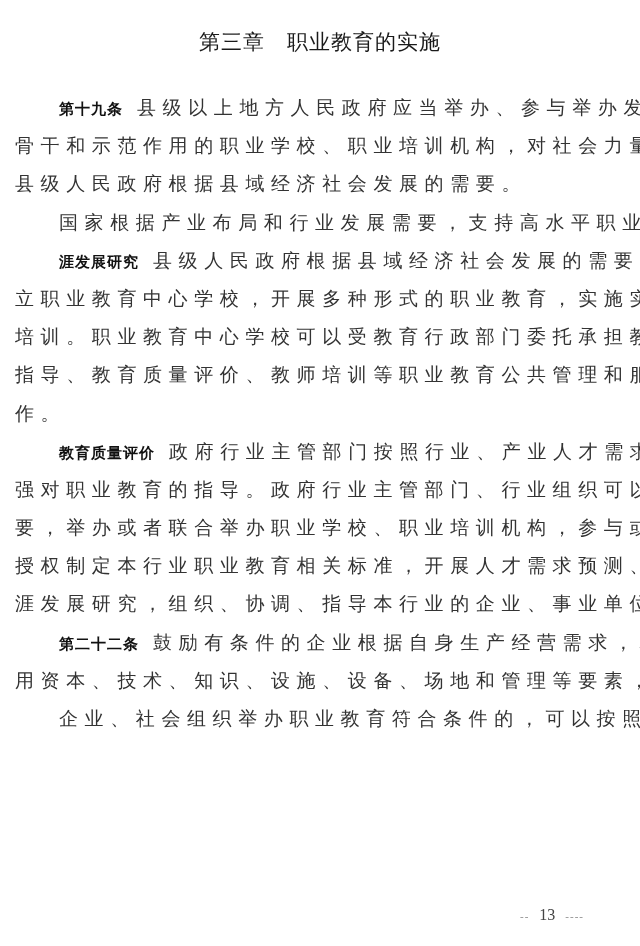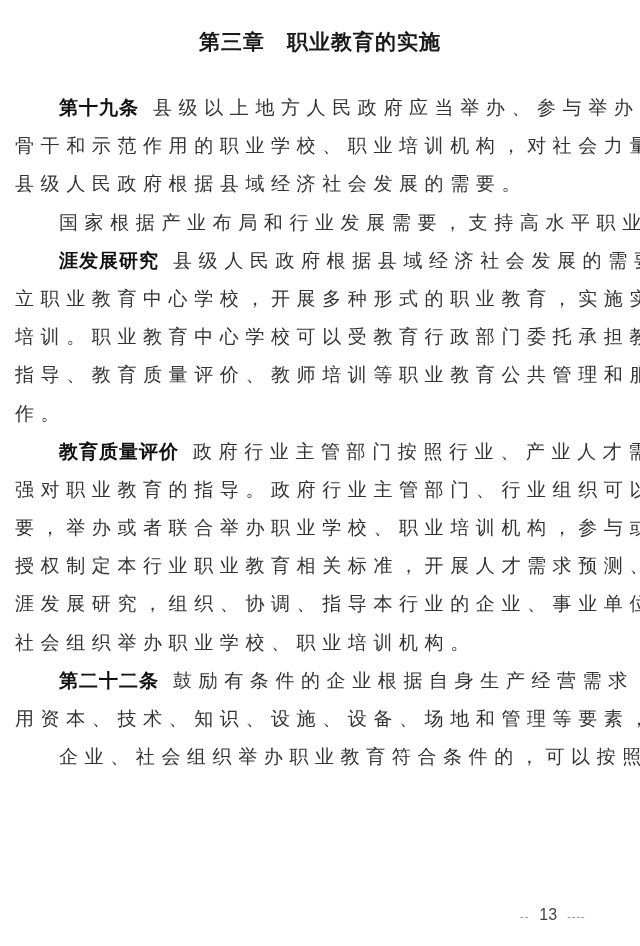--- a/index.html
+++ b/index.html
@@ -1,29 +1,29 @@
 <!DOCTYPE html>
 <html><head>
 <meta charset="utf-8">
 <style>
   html, body { margin: 0; padding: 0; background: #ffffff; }
   body { width: 640px; height: 946px; position: relative; overflow: hidden;
          font-family: "DejaVu Serif", "Liberation Serif", serif; color: #2a2a2a; }
   .title { position: absolute; top: 28px; left: 0; width: 640px; text-align: center;
-           font-size: 21px; font-weight: bold; color: #1a1a1a; letter-spacing: 1px;
+           font-size: 21px; font-weight: normal; color: #1a1a1a; letter-spacing: 1px;
            font-family: "DejaVu Serif", serif; }
   .title .gap { display: inline-block; width: 22px; }
   .body { position: absolute; top: 88px; left: 15px; width: 612px; }
   .line { height: 38.2px; line-height: 38.2px; font-size: 19px; white-space: nowrap;
           letter-spacing: 6.6px; color: #333; overflow: visible; }
   .indent { padding-left: 44px; }
   .art { font-family: "DejaVu Sans", sans-serif; font-weight: bold; color: #111;
-         letter-spacing: 1px; margin-right: 14px; font-size: 19px; }
+         letter-spacing: 1px; margin-right: 14px; font-size: 15px; }
   .footer { position: absolute; top: 906px; left: 520px; font-size: 16px; color: #444;
-            font-family: Liberation Sans, sans-serif; white-space: nowrap; }
+            font-family: Liberation Serif, serif; white-space: nowrap; }
   .footer .dash { letter-spacing: 1px; color: #888; font-size: 11px; vertical-align: middle; }
   .footer .num { margin: 0 10px; }
 </style>
 </head>
 <body>
 
 <div class="title">
   <span>第三章</span><span class="gap"></span><span>职业教育的实施</span>
 </div>
 
@@ -35,21 +35,20 @@
     <div class="line indent"><span class="art">涯发展研究</span><span>县级人民政府根据县域经济社会发展的需要，设</span></div>
     <div class="line"><span>立职业教育中心学校，开展多种形式的职业教育，实施实用技术</span></div>
     <div class="line"><span>培训。职业教育中心学校可以受教育行政部门委托承担教育教学</span></div>
     <div class="line"><span>指导、教育质量评价、教师培训等职业教育公共管理和服务工</span></div>
     <div class="line"><span>作。</span></div>
     <div class="line indent"><span class="art">教育质量评价</span><span>政府行业主管部门按照行业、产业人才需求加</span></div>
     <div class="line"><span>强对职业教育的指导。政府行业主管部门、行业组织可以根据需</span></div>
     <div class="line"><span>要，举办或者联合举办职业学校、职业培训机构，参与或者根据</span></div>
     <div class="line"><span>授权制定本行业职业教育相关标准，开展人才需求预测、职业生</span></div>
     <div class="line"><span>涯发展研究，组织、协调、指导本行业的企业、事业单位及其他</span></div>
-    <div class="line"><span>社会组织举办职业学校、职业培训机构。</span></div>
     <div class="line indent"><span class="art">第二十二条</span><span>鼓励有条件的企业根据自身生产经营需求，利</span></div>
     <div class="line"><span>用资本、技术、知识、设施、设备、场地和管理等要素，单独举</span></div>
     <div class="line indent"><span>企业、社会组织举办职业教育符合条件的，可以按照规定给</span></div>
   </div>
 
 <div class="footer">
   <span class="dash">--</span><span class="num">13</span><span class="dash">----</span>
 </div>
 
 </body></html>

